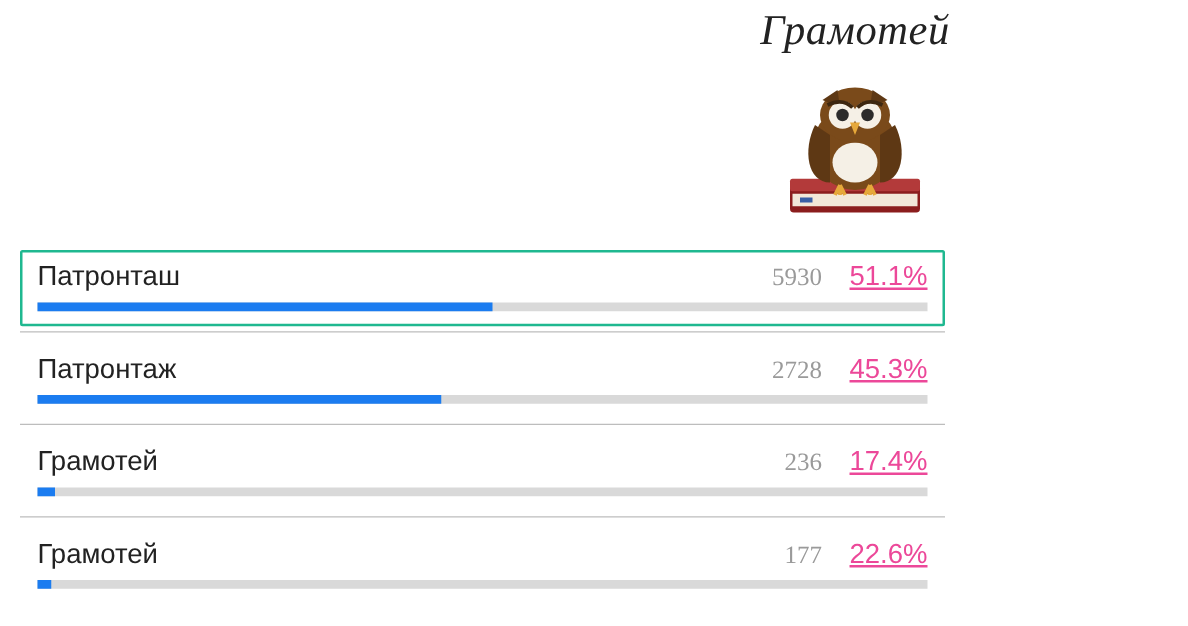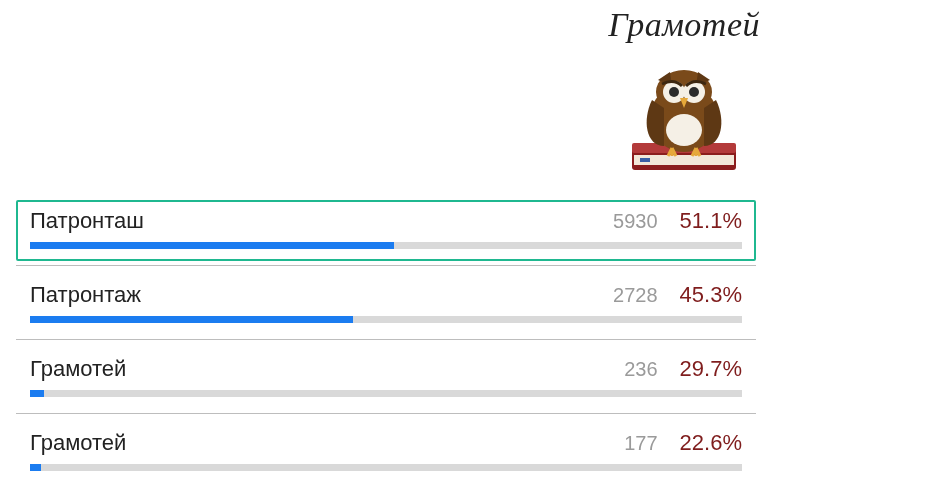--- a/index.html
+++ b/index.html
@@ -39,22 +39,22 @@
   }
   .row {
     display: flex;
     align-items: baseline;
     justify-content: space-between;
     font-size: 22px;
     margin-bottom: 8px;
   }
   .label { color: #222; }
   .nums { display: flex; align-items: baseline; gap: 22px; }
-  .count { color: #9a9a9a; font-size: 20px; }
-  .pct { color: #7f1d1d; font-size: 22px; min-width: 60px; text-align: right; }
+  .count { color: #9a9a9a; font-size: 20px; font-family: Liberation Serif, serif; }
+  .pct { color: #ec4899; font-size: 22px; min-width: 60px; text-align: right; text-decoration: underline; }
 
   .bar-track {
     width: 100%;
     height: 7px;
     background: #d9d9d9;
   }
   .bar-fill {
     height: 100%;
     background: #1b7cf0;
   }
@@ -141,21 +141,21 @@
     </div>
 
     <hr class="hr">
 
     <div class="option-wrap">
       <div class="option">
         <div class="row">
           <span class="label">Грамотей</span>
           <span class="nums">
             <span class="count">236</span>
-            <span class="pct">29.7%</span>
+            <span class="pct">17.4%</span>
           </span>
         </div>
         <div class="bar-track">
           <div class="bar-fill" style="width:2%"></div>
         </div>
       </div>
     </div>
 
     <hr class="hr">
 

